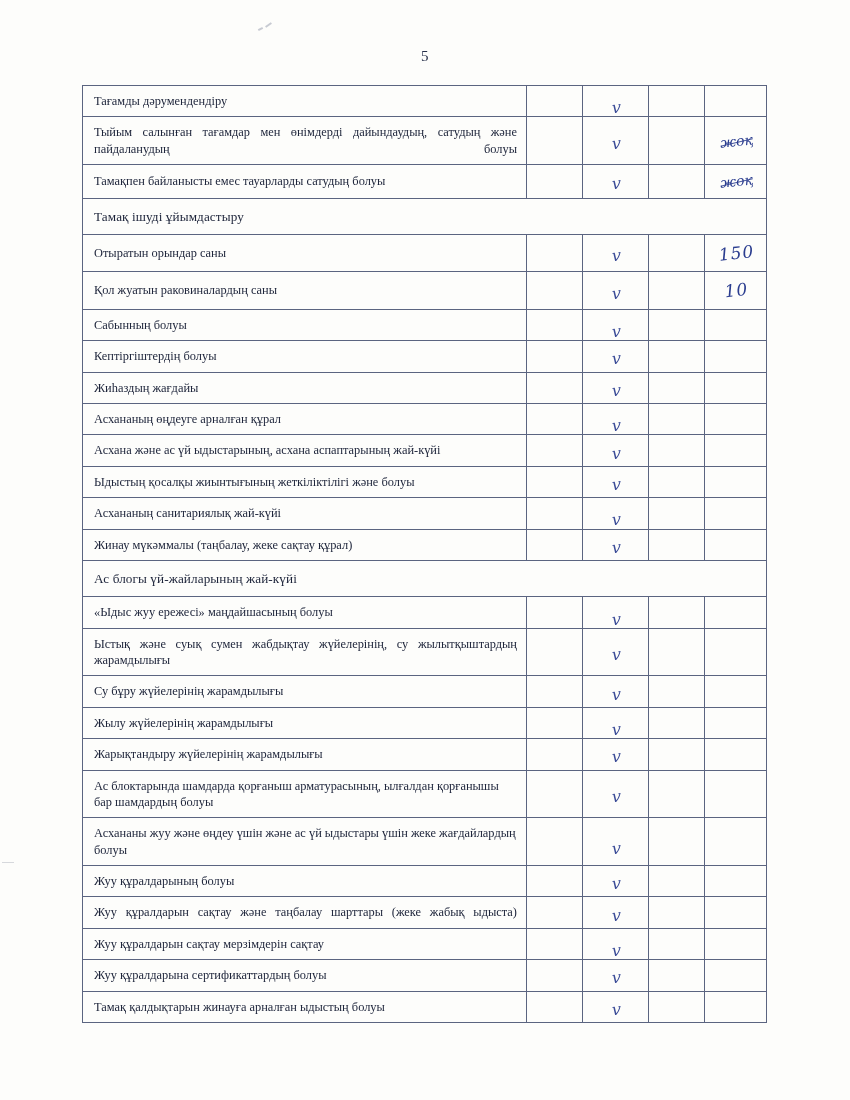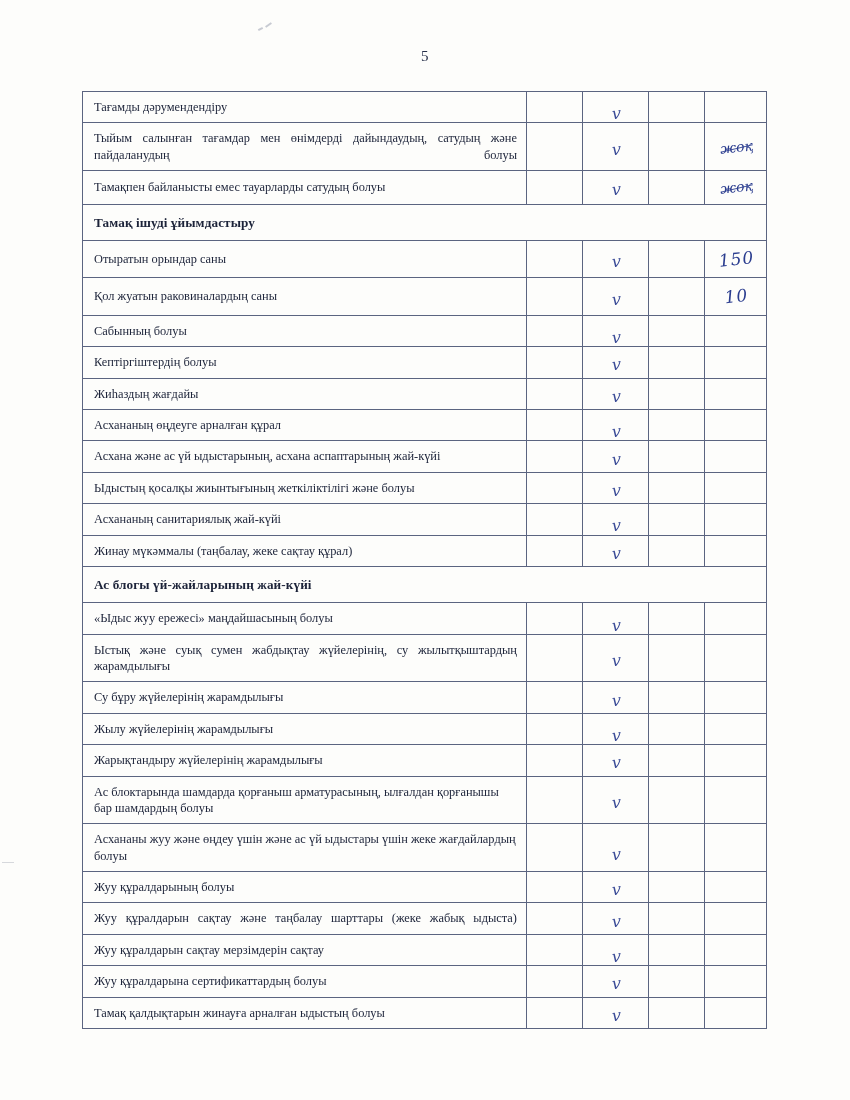--- a/index.html
+++ b/index.html
@@ -40,21 +40,21 @@
     width: 850px;
     text-align: center;
     font-size: 15px;
     color: #27304a;
     letter-spacing: .5px;
   }
 
   .table-wrap {
     position: absolute;
     left: 82px;
-    top: 91px;
+    top: 85px;
     width: 684px;
   }
 
   table.form {
     width: 684px;
     border-collapse: collapse;
     table-layout: fixed;
   }
   table.form td {
     border: 1px solid #5b6480;
@@ -71,21 +71,21 @@
   col.c-1 { width: 56px; }
   col.c-2 { width: 66px; }
   col.c-3 { width: 56px; }
   col.c-4 { width: 62px; }
 
   td.label { text-align: left; }
   td.label.just { text-align: justify; text-align-last: justify; }
   td.cell { padding: 0; }
 
   tr.section td {
-    font-weight: bold;
+    font-weight: normal;
     font-size: 13.2px;
     padding-top: 9px;
     padding-bottom: 9px;
     letter-spacing: .1px;
   }
 
   
   .tick {
     display: block;
     width: 100%;

